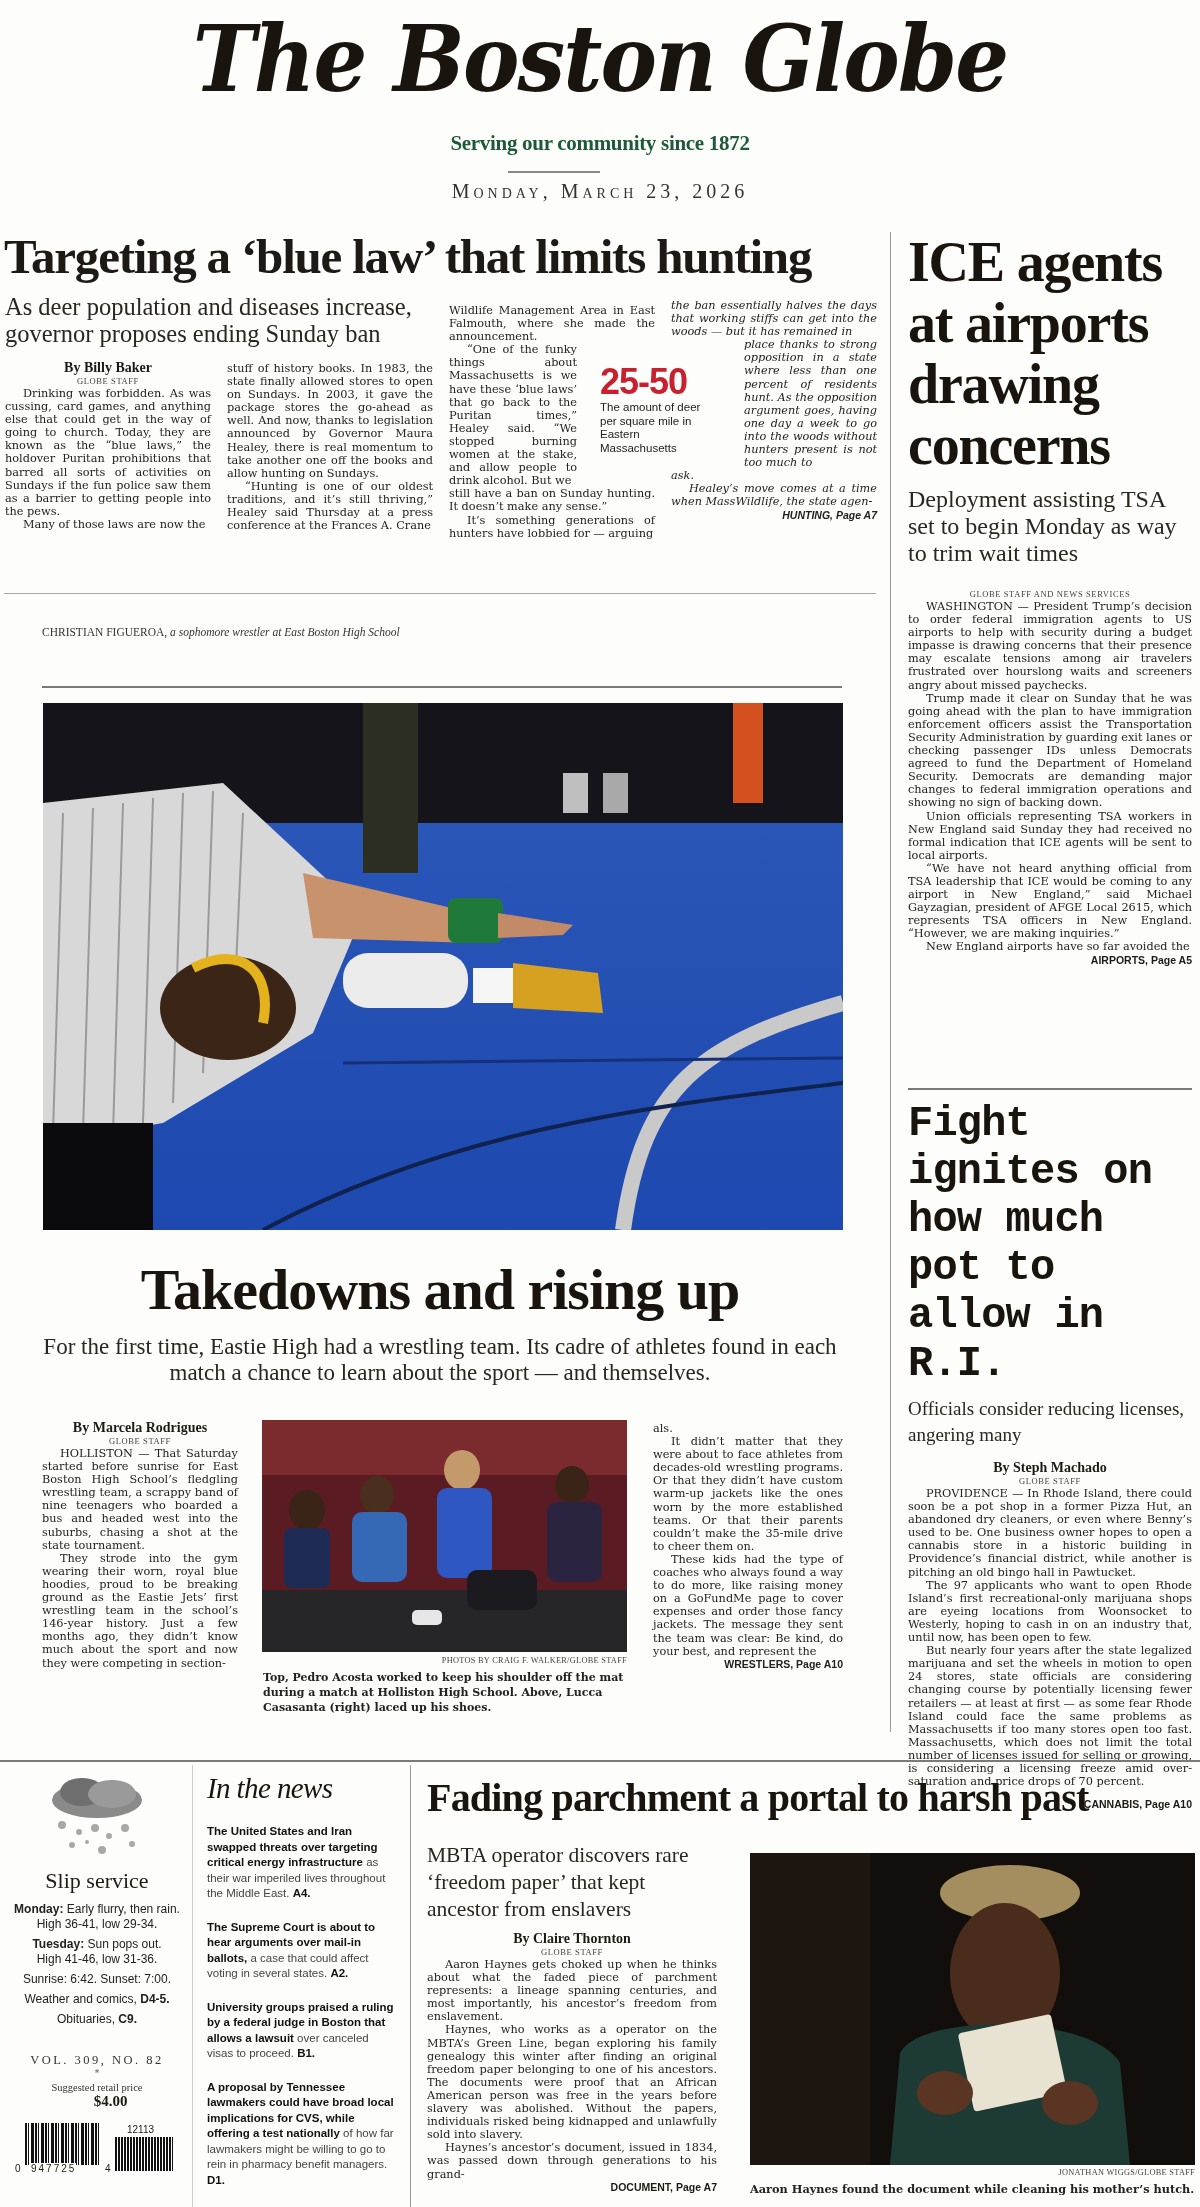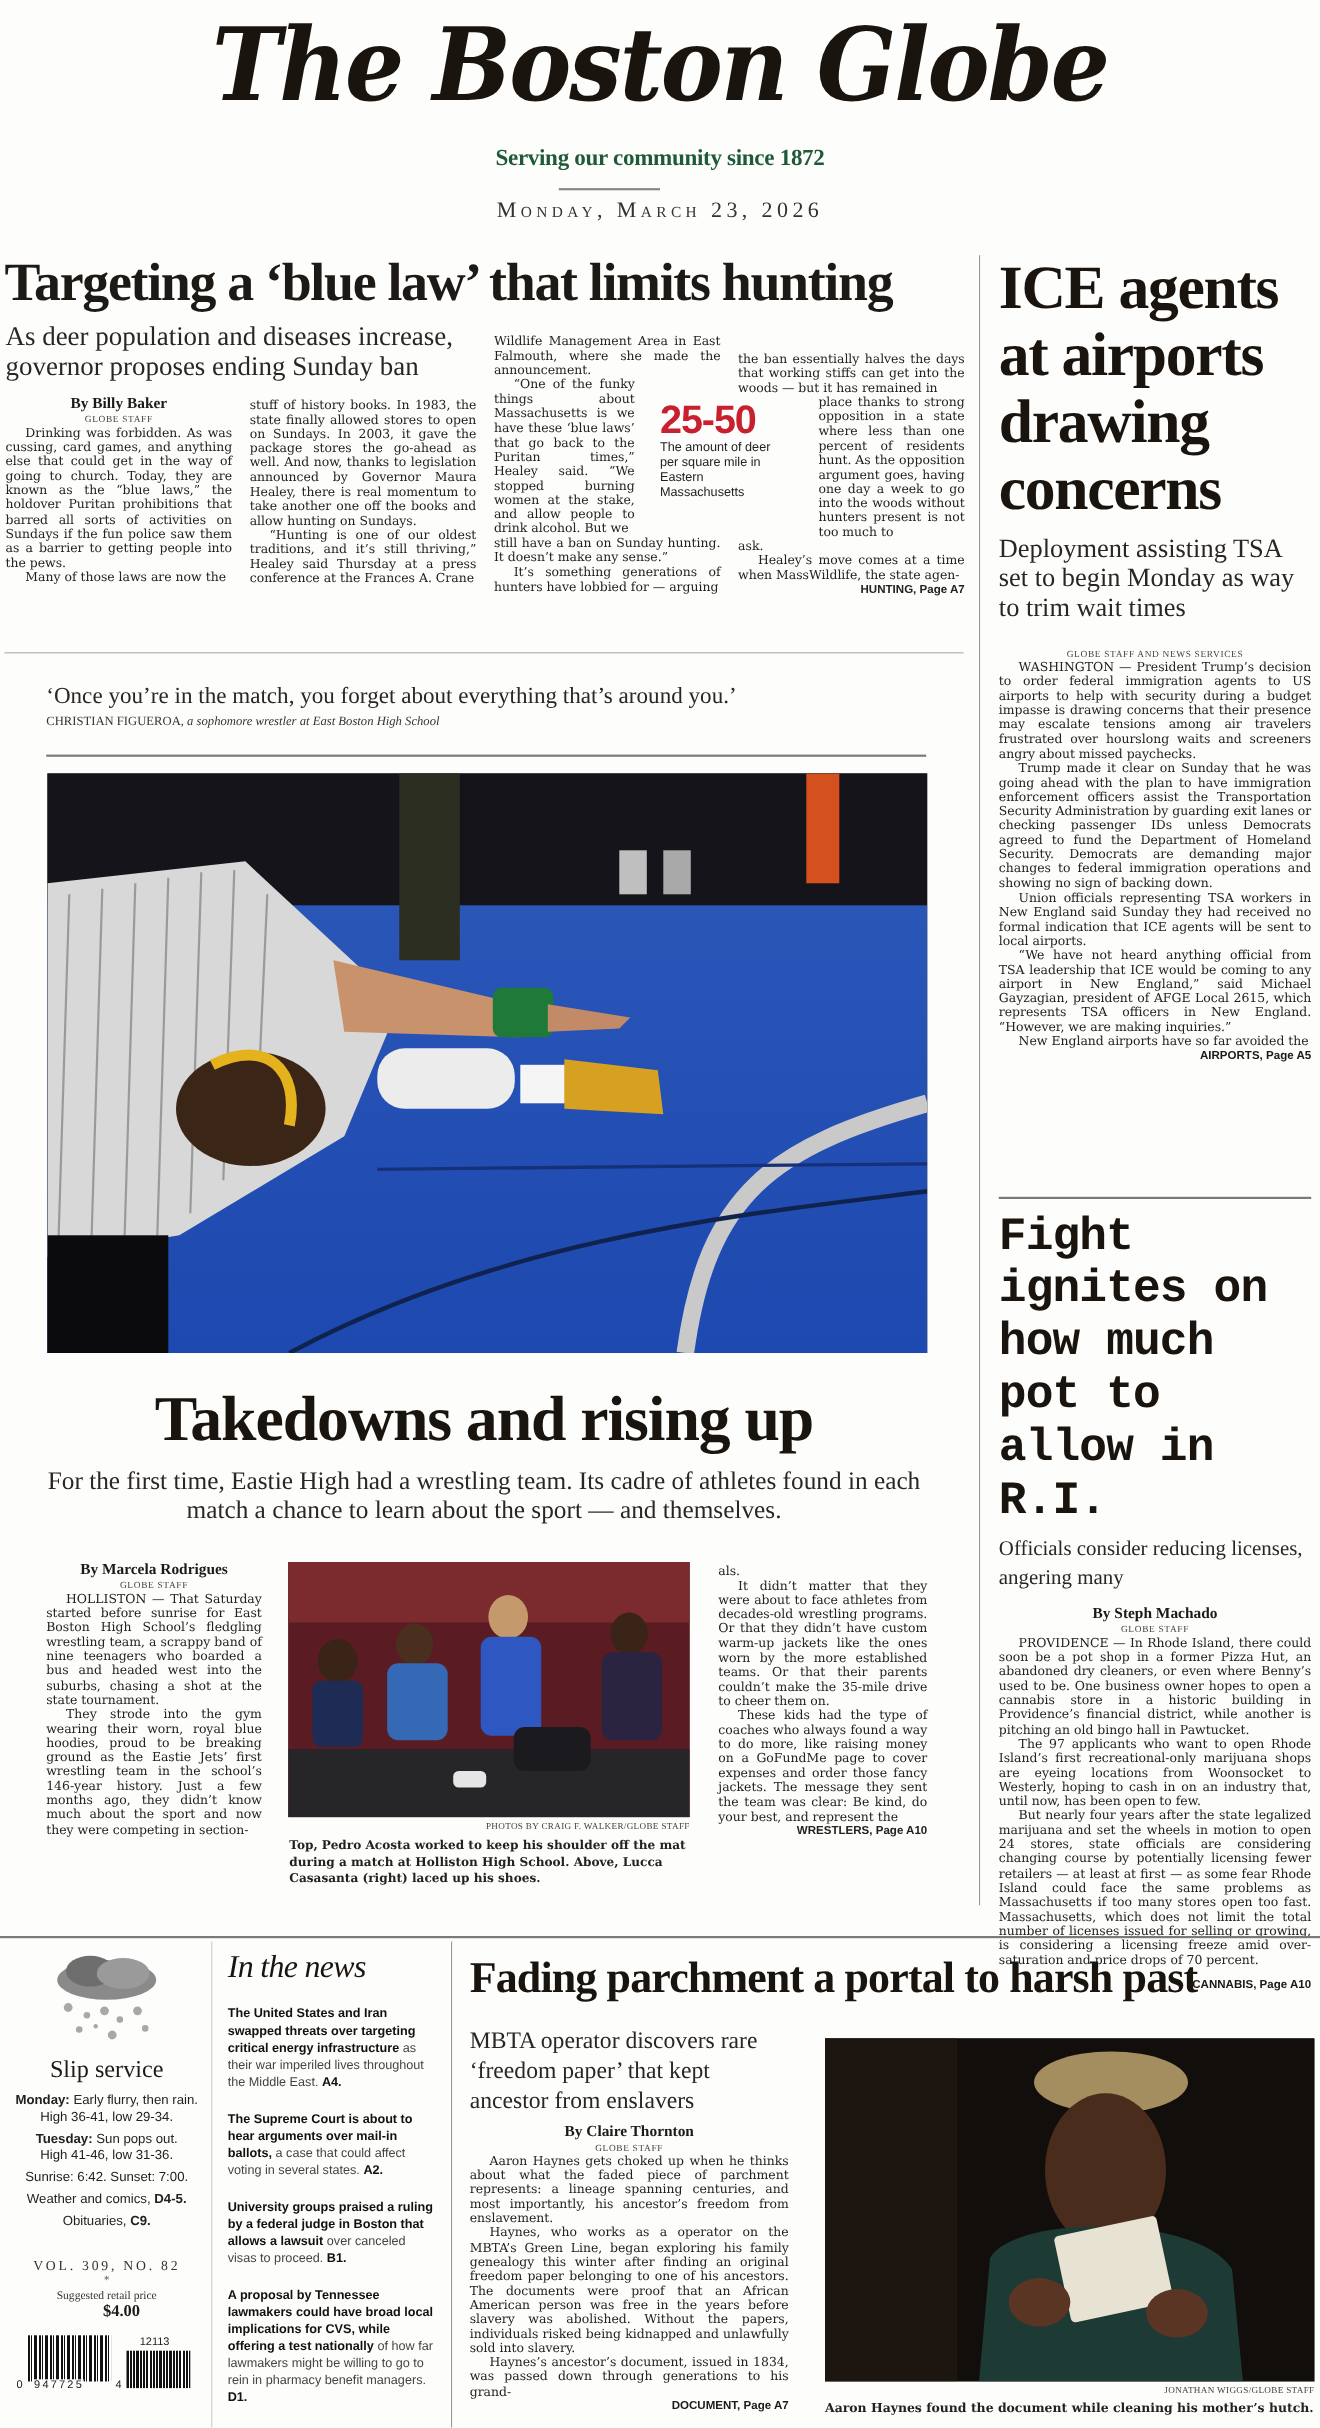--- a/index.html
+++ b/index.html
@@ -57,21 +57,21 @@
     <p>“Hunting is one of our oldest traditions, and it’s still thriving,” Healey said Thursday at a press conference at the Frances A. Crane</p>
   </div>
 
   <div class="abs body-text" style="left:449px;top:76px;width:206px;">
     <p style="text-indent:0">Wildlife Management Area in East Falmouth, where she made the announcement.</p>
     <p style="width:128px;">“One of the funky things about Massachusetts is we have these ‘blue laws’ that go back to the Puritan times,” Healey said. “We stopped burning women at the stake, and allow people to drink alcohol. But we</p>
     <p style="text-indent:0">still have a ban on Sunday hunting. It doesn’t make any sense.”</p>
     <p>It’s something generations of hunters have lobbied for — arguing</p>
   </div>
 
-  <div class="abs body-text" style="left:671px;top:92px;width:206px;">
+  <div class="abs body-text" style="left:671px;top:71px;width:206px;font-style:italic;">
     <p style="text-indent:0">the ban essentially halves the days that working stiffs can get into the woods — but it has remained in</p>
     <p style="text-indent:0;margin-left:73px;">place thanks to strong opposition in a state where less than one percent of residents hunt. As the opposition argument goes, having one day a week to go into the woods without hunters present is not too much to</p>
     <p style="text-indent:0">ask.</p>
     <p>Healey’s move comes at a time when MassWildlife, the state agen-</p>
     <div class="jump">HUNTING, Page A7</div>
   </div>
 
   <div class="abs" style="left:600px;top:135px;width:120px;">
     <div class="sans" style="font-weight:bold;font-size:36px;line-height:38px;color:#c8202f;letter-spacing:-1px;">25-50</div>
     <div class="sans" style="font-size:11.5px;line-height:13.5px;color:#222;width:115px;">The amount of deer per square mile in Eastern Massachusetts</div>
@@ -105,21 +105,20 @@
   <div class="staff">GLOBE STAFF</div>
   <div class="body-text">
     <p>PROVIDENCE — In Rhode Island, there could soon be a pot shop in a former Pizza Hut, an abandoned dry cleaners, or even where Benny’s used to be. One business owner hopes to open a cannabis store in a historic building in Providence’s financial district, while another is pitching an old bingo hall in Pawtucket.</p>
     <p>The 97 applicants who want to open Rhode Island’s first recreational-only marijuana shops are eyeing locations from Woonsocket to Westerly, hoping to cash in on an industry that, until now, has been open to few.</p>
     <p>But nearly four years after the state legalized marijuana and set the wheels in motion to open 24 stores, state officials are considering changing course by potentially licensing fewer retailers — at least at first — as some fear Rhode Island could face the same problems as Massachusetts if too many stores open too fast. Massachusetts, which does not limit the total number of licenses issued for selling or growing, is considering a licensing freeze amid over-saturation and price drops of 70 percent.</p>
   </div>
   <div class="jump" style="margin-top:10px;">CANNABIS, Page A10</div>
 </div>
 
 <div class="abs" style="left:42px;top:620px;width:800px;">
-  <div style="font-family:'Liberation Serif',serif;font-size:21px;line-height:24px;color:#2a2622;">‘Once you’re in the match, you forget about everything that’s around you.’</div>
   <div style="margin-top:6px;font-family:'Liberation Serif',serif;font-size:11.5px;color:#333;">
     <span>CHRISTIAN FIGUEROA,</span>
     <em>a sophomore wrestler at East Boston High School</em>
   </div>
 </div>
 <div class="rule-h" style="left:42px;top:686px;width:800px;height:2px;"></div>
 
 <div class="photo" style="left:43px;top:703px;width:800px;height:527px;background:#1a1d2c;">
   <svg width="800" height="527" viewBox="0 0 800 527">
     <defs>

